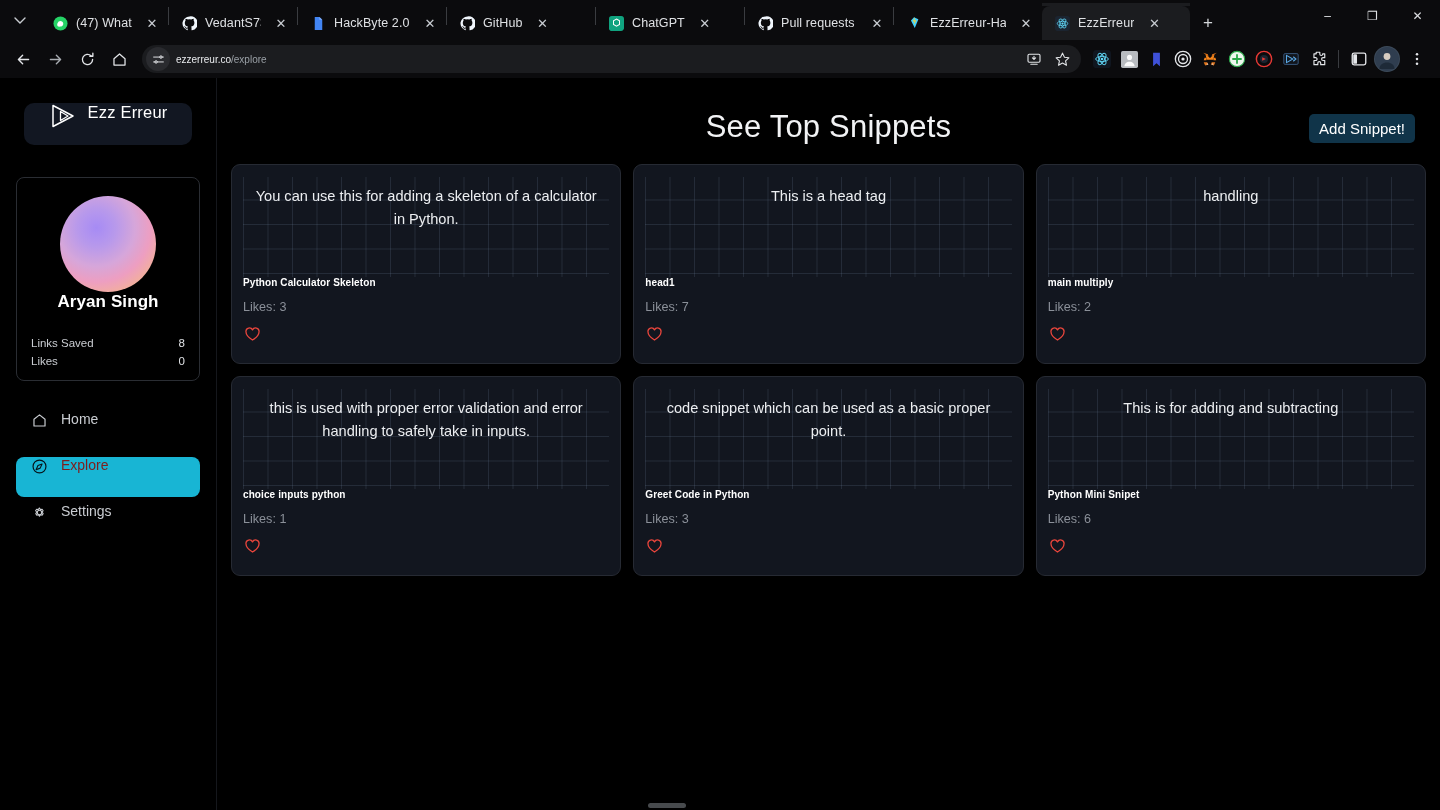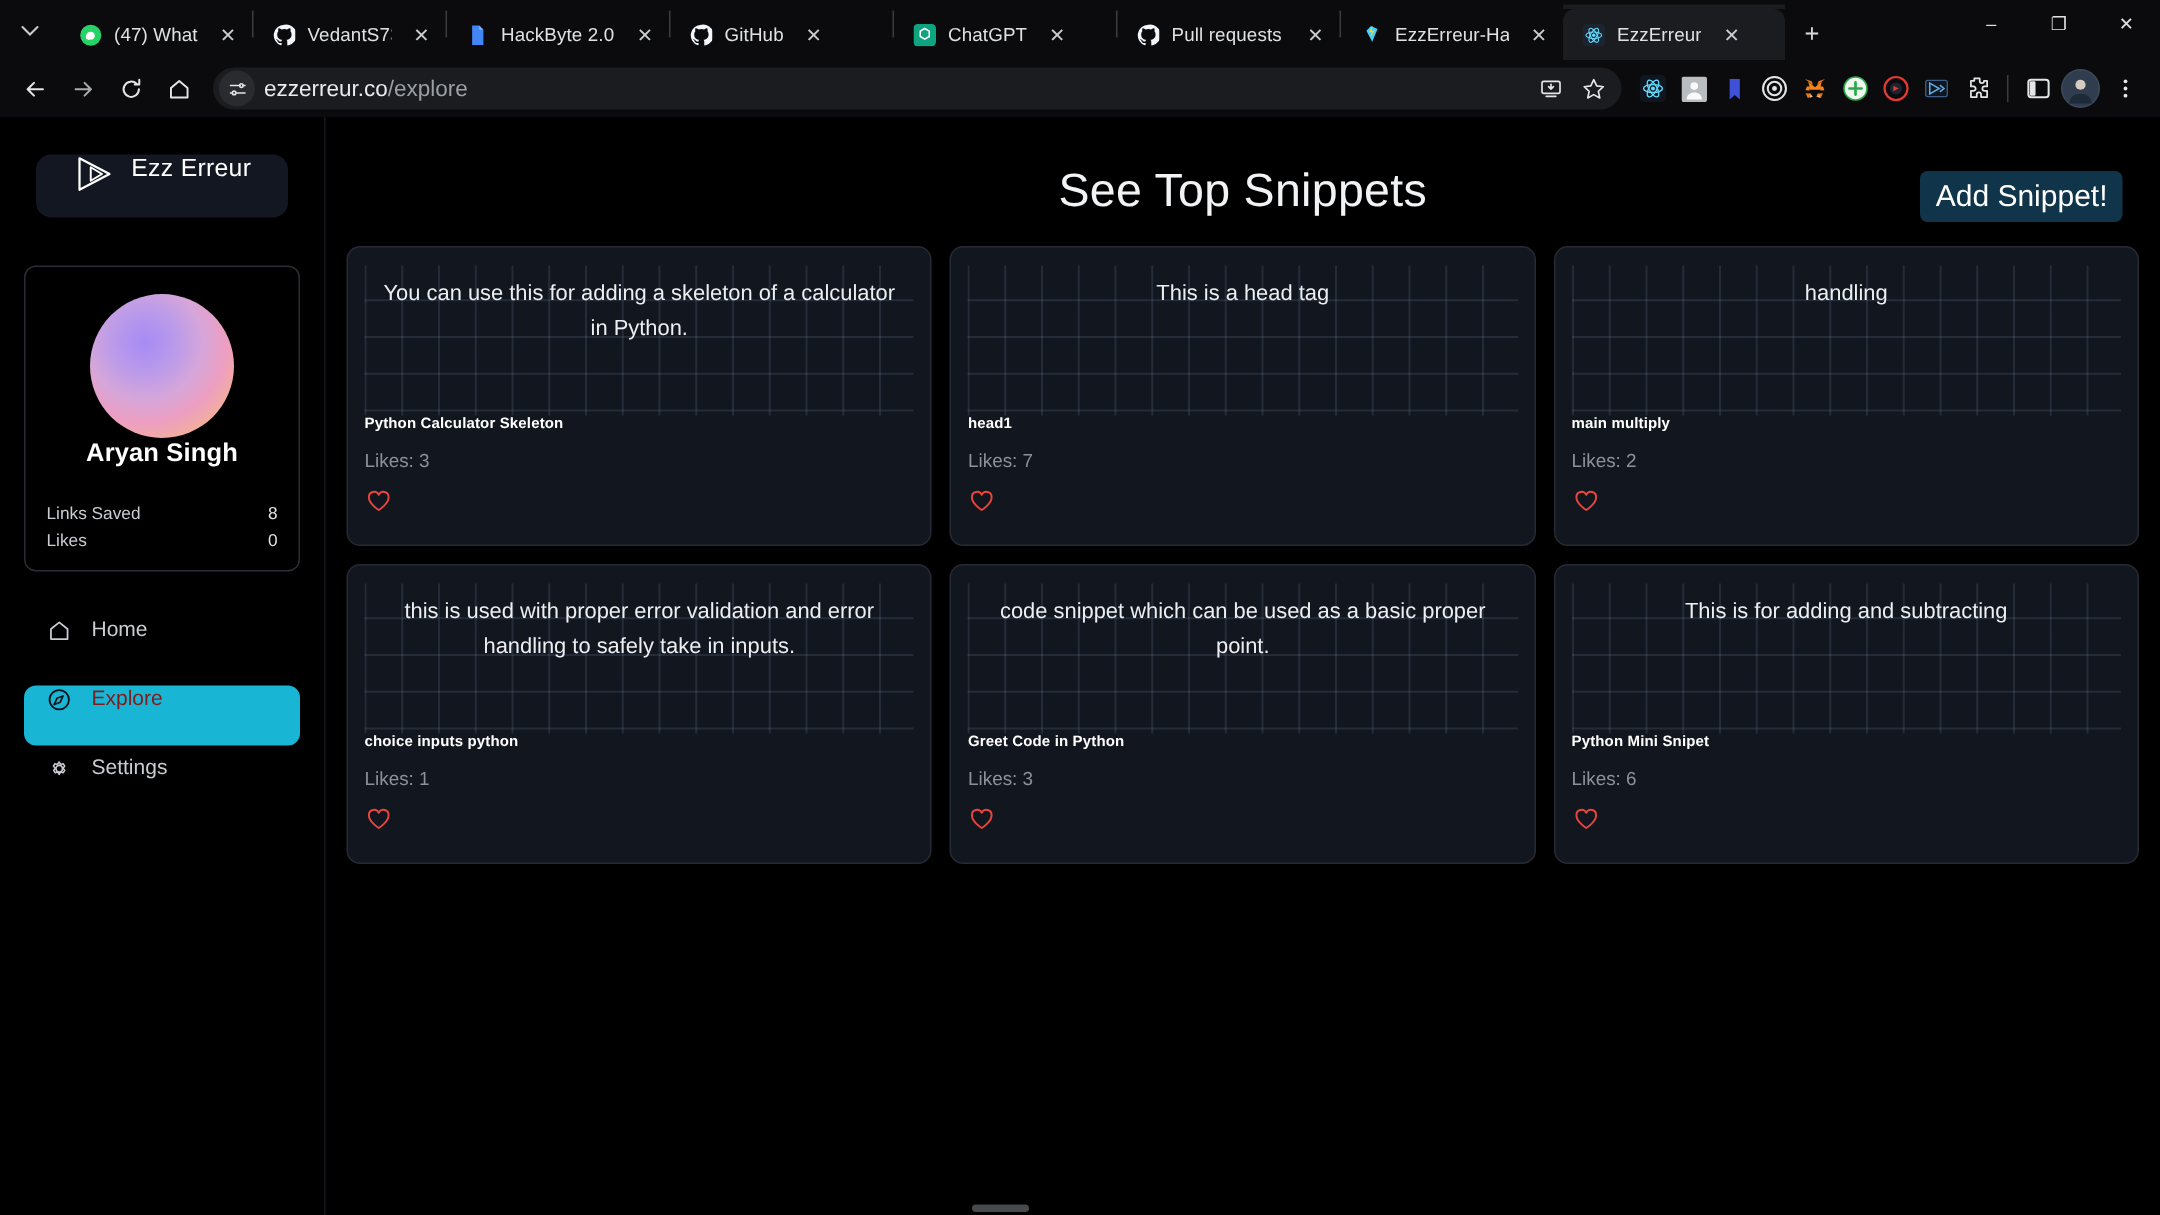--- a/index.html
+++ b/index.html
@@ -56,21 +56,21 @@
   .tb-icon {
     width: 30px; height: 30px; display:flex; align-items:center; justify-content:center;
     color:#e3e5e8; border-radius:50%;
   }
   .omnibox {
     flex: 1; height: 28px; background:#1b1c1f; border-radius: 14px;
     display:flex; align-items:center; padding: 0 6px 0 4px; margin: 0 6px; gap: 6px; min-width:0;
   }
   .omni-lead { width:24px; height:24px; border-radius:50%; background:#2a2b2f;
     display:flex; align-items:center; justify-content:center; flex:0 0 24px; }
-  .omni-url { font-size: 15px; color:#e8eaed; white-space:nowrap; overflow:hidden; }
+  .omni-url { font-size: 10px; color:#e8eaed; white-space:nowrap; overflow:hidden; }
   .omni-url .path { color:#9aa0a6; }
   .omni-right { display:flex; align-items:center; gap:2px; margin-left:auto; }
   .ext-row { display:flex; align-items:center; gap:1px; }
   .ext { width:26px; height:26px; display:flex; align-items:center; justify-content:center; border-radius:4px;}
   .tb-sep { width:1px; height:18px; background:#3a3c40; margin:0 5px; }
   .avatar-btn { width:26px;height:26px;border-radius:50%; background:#3c4a5a; display:flex;align-items:center;justify-content:center;}
 
   
   .page { flex: 1; display: flex; background: #000; min-height: 0; position: relative; }
 
@@ -115,21 +115,21 @@
 
   .content { flex: 1; min-width: 0; padding: 24px 12px 0 12px; position: relative; overflow: hidden; }
   .content-head { position: relative; height: 62px; }
   .page-title {
     text-align:center; color:#f2f3f5; font-size: 31px; font-weight: 400;
     line-height: 1.2; padding-top: 6px; letter-spacing:.2px;
   }
   .add-btn {
     position: absolute; right: 13px; top: 12px;
     background: #103449; color:#fff; border:none; border-radius: 5px;
-    font-size: 20px; padding: 7px 10px; font-family:"Liberation Sans", sans-serif;
+    font-size: 15px; padding: 7px 10px; font-family:"Liberation Sans", sans-serif;
     line-height: 1;
   }
 
   .grid { display: grid; grid-template-columns: repeat(3, 1fr); gap: 12px; padding: 0 2px; }
   .card {
     background: #12161f; border: 1px solid #262a33; border-radius: 9px;
     height: 200px; padding: 12px 11px 10px 11px;
     display: flex; flex-direction: column; position: relative; overflow: hidden;
   }
   .card-grid-area {

